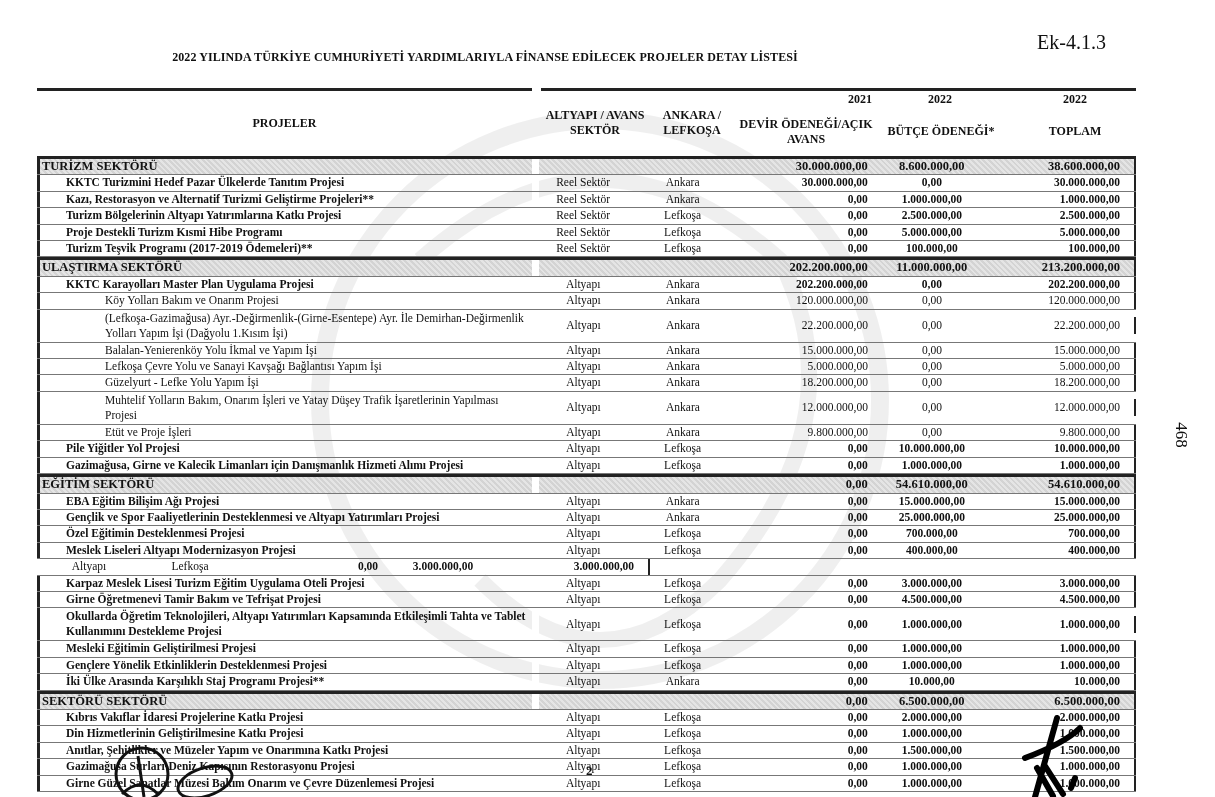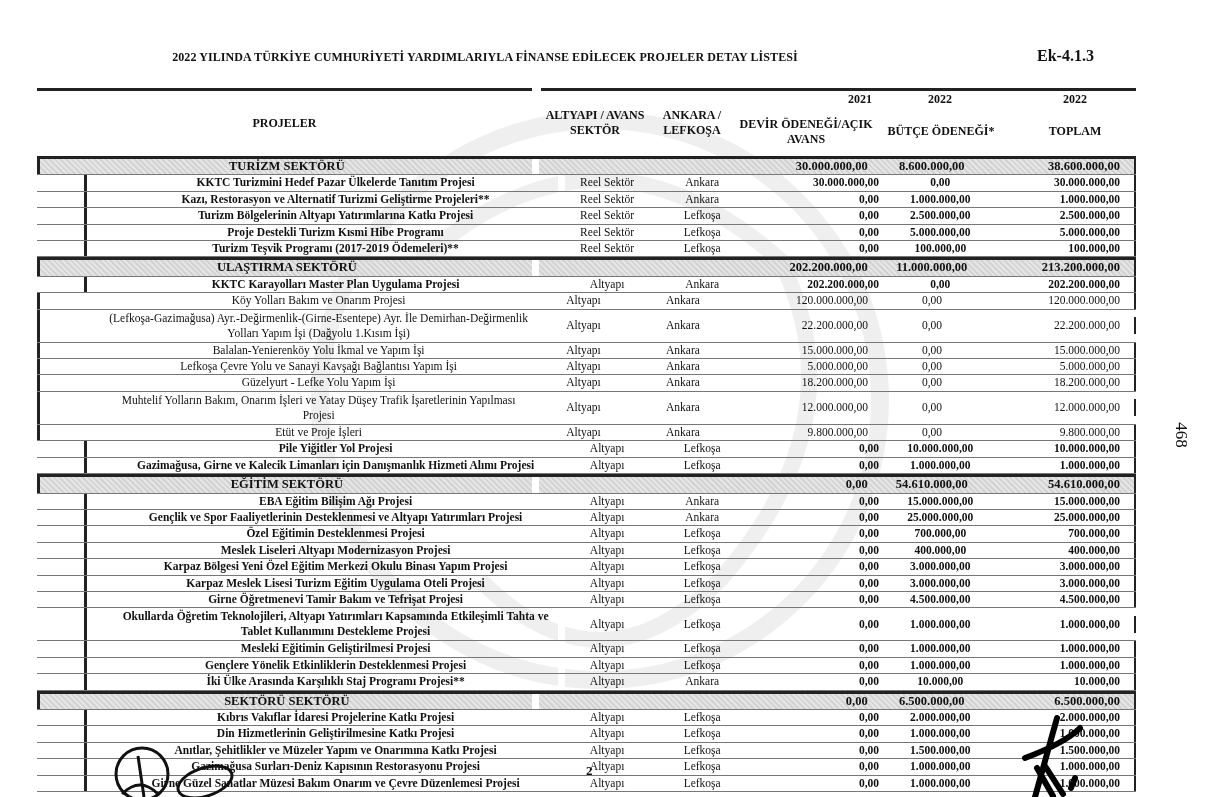--- a/index.html
+++ b/index.html
@@ -1,42 +1,42 @@
 <!DOCTYPE html>
 <html><head>
 <meta charset="utf-8">
 <style>
   html, body { margin:0; padding:0; background:#ffffff; }
   body { width:1215px; height:797px; position:relative; overflow:hidden;
          font-family:"Liberation Serif", "DejaVu Serif", serif; color:#111; }
-  .ek { position:absolute; top:31px; left:1037px; font-weight:bold; font-size:16px;margin-top:16px; }
+  .ek { position:absolute; top:31px; left:1037px; font-weight:normal; font-size:20px; }
   .title { position:absolute; top:50px; left:0; width:970px; text-align:center;
            font-weight:bold; font-size:12px; letter-spacing:0.1px; }
   .pagenum-side { position:absolute; left:1168px; top:425px; font-size:17px;
                   transform:rotate(90deg); transform-origin:center; }
   .pagenum-bottom { position:absolute; left:586px; top:763px; font-weight:bold; font-size:13px; }
 
   
   .hdr-line { position:absolute; height:3px; background:#222; }
   .hdr { position:absolute; font-weight:bold; font-size:12px; text-align:center; line-height:15px; }
 
   
   .tbl { position:absolute; left:37px; top:156px; width:1099px; }
   .row { position:relative; display:flex; align-items:center; border-bottom:1px solid #777; font-size:11.5px; }
-  .row .c-name { width:502px; padding-left:0; box-sizing:border-box; border-left:3px solid #222;text-align:center; }
+  .row .c-name { width:502px; padding-left:0; box-sizing:border-box; border-left:3px solid #222; }
   .row .c-gap { width:7px; background:#fff; align-self:stretch; }
   .row .c-type { width:90px; text-align:center; }
   .row .c-city { width:112px; text-align:center; }
   .row .c-v1 { width:132px; text-align:right; }
   .row .c-v2 { width:130px; text-align:center; }
   .row .c-v3 { width:126px; text-align:right; padding-right:14px; border-right:2px solid #222; }
   .row.sector { background:#dcdcdc; background-image:repeating-linear-gradient(45deg, rgba(255,255,255,0.25) 0 2px, rgba(0,0,0,0.04) 2px 4px);
                 font-weight:bold; font-size:12.5px; border-top:3px solid #222; }
   .row.sector .c-name { padding-left:2px; }
-  .row.l1 .c-name { padding-left:26px; font-weight:bold;margin-left:47px; }
+  .row.l1 .c-name { padding-left:26px; font-weight:bold; }
   .row.l1 .c-v1, .row.l1 .c-v2, .row.l1 .c-v3 { font-weight:bold; }
   .row.l2 .c-name { padding-left:65px; font-weight:normal; }
   .row .cell { padding-top:1px; padding-bottom:1px; line-height:13.4px; }
   .row.tall .cell { line-height:15px; }
 
   .sig1 { position:absolute; left:110px; top:736px; }
   .sig2 { position:absolute; left:1005px; top:708px; }
   .wm { position:absolute; left:300px; top:60px; opacity:0.06; }
 </style>
 </head>
@@ -267,21 +267,20 @@
     <div class="row l1">
       <div class="cell c-name">Meslek Liseleri Altyapı Modernizasyon Projesi</div>
       <div class="cell c-gap"></div>
       <div class="cell c-type">Altyapı</div>
       <div class="cell c-city">Lefkoşa</div>
       <div class="cell c-v1">0,00</div>
       <div class="cell c-v2">400.000,00</div>
       <div class="cell c-v3">400.000,00</div>
     </div>
     <div class="row l1">
-      <div class="cell c-name">Karpaz Bölgesi Yeni Özel Eğitim Merkezi Okulu Binası Yapım Projesi</div>
       <div class="cell c-gap"></div>
       <div class="cell c-type">Altyapı</div>
       <div class="cell c-city">Lefkoşa</div>
       <div class="cell c-v1">0,00</div>
       <div class="cell c-v2">3.000.000,00</div>
       <div class="cell c-v3">3.000.000,00</div>
     </div>
     <div class="row l1">
       <div class="cell c-name">Karpaz Meslek Lisesi Turizm Eğitim Uygulama Oteli Projesi</div>
       <div class="cell c-gap"></div>

